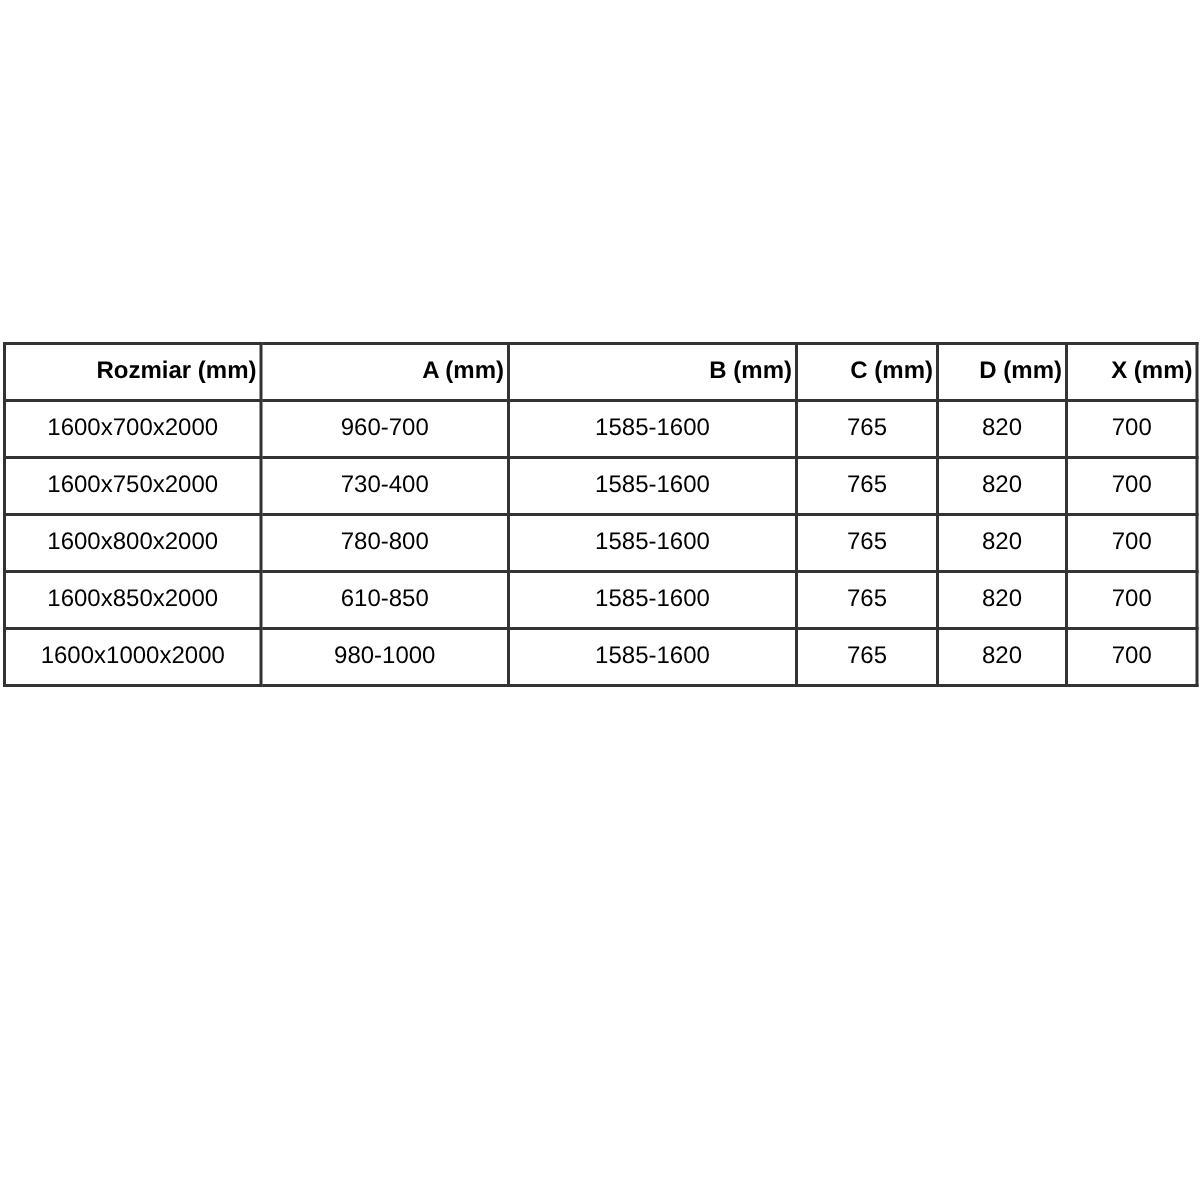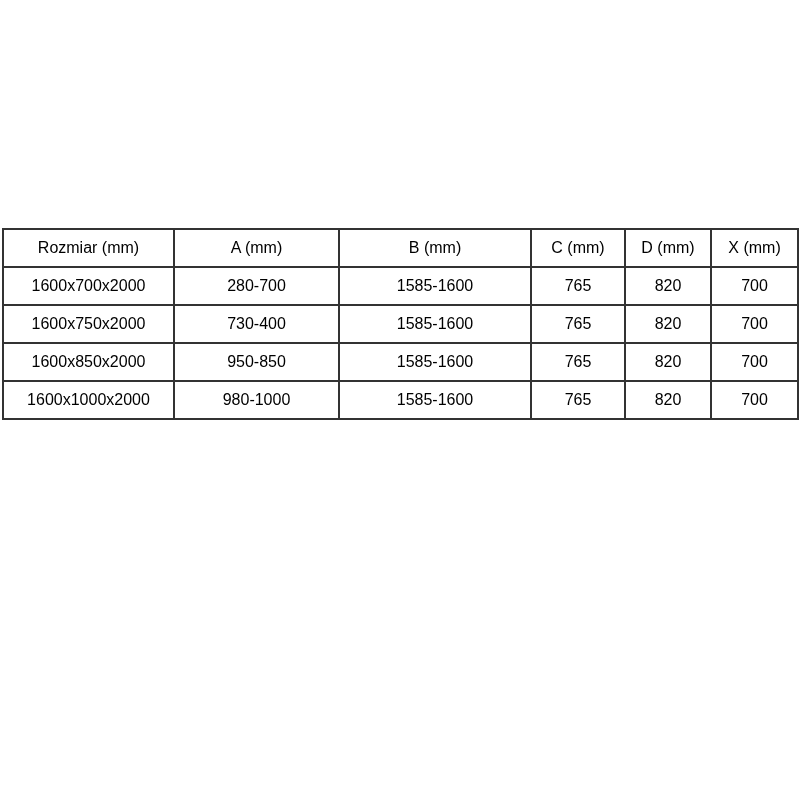--- a/index.html
+++ b/index.html
@@ -29,21 +29,22 @@
     height: 36px;
     padding: 0 2px;
     text-align: center;
     vertical-align: middle;
     font-size: 16px;
     color: #000000;
     overflow: hidden;
     white-space: nowrap;
   }
   table.spec-table th {
-    font-weight: normal;
+    font-weight: bold;
+    text-align: right;
   }
 </style>
 </head>
 <body>
 
 <div class="page">
   <table class="spec-table">
     <colgroup>
       <col style="width:171px">
       <col style="width:165px">
@@ -58,37 +59,45 @@
         <th>A (mm)</th>
         <th>B (mm)</th>
         <th>C (mm)</th>
         <th>D (mm)</th>
         <th>X (mm)</th>
       </tr>
     </thead>
     <tbody>
       <tr>
         <td>1600x700x2000</td>
-        <td>280-700</td>
+        <td>960-700</td>
         <td>1585-1600</td>
         <td>765</td>
         <td>820</td>
         <td>700</td>
       </tr>
       <tr>
         <td>1600x750x2000</td>
         <td>730-400</td>
         <td>1585-1600</td>
         <td>765</td>
         <td>820</td>
         <td>700</td>
       </tr>
       <tr>
+        <td>1600x800x2000</td>
+        <td>780-800</td>
+        <td>1585-1600</td>
+        <td>765</td>
+        <td>820</td>
+        <td>700</td>
+      </tr>
+      <tr>
         <td>1600x850x2000</td>
-        <td>950-850</td>
+        <td>610-850</td>
         <td>1585-1600</td>
         <td>765</td>
         <td>820</td>
         <td>700</td>
       </tr>
       <tr>
         <td>1600x1000x2000</td>
         <td>980-1000</td>
         <td>1585-1600</td>
         <td>765</td>

